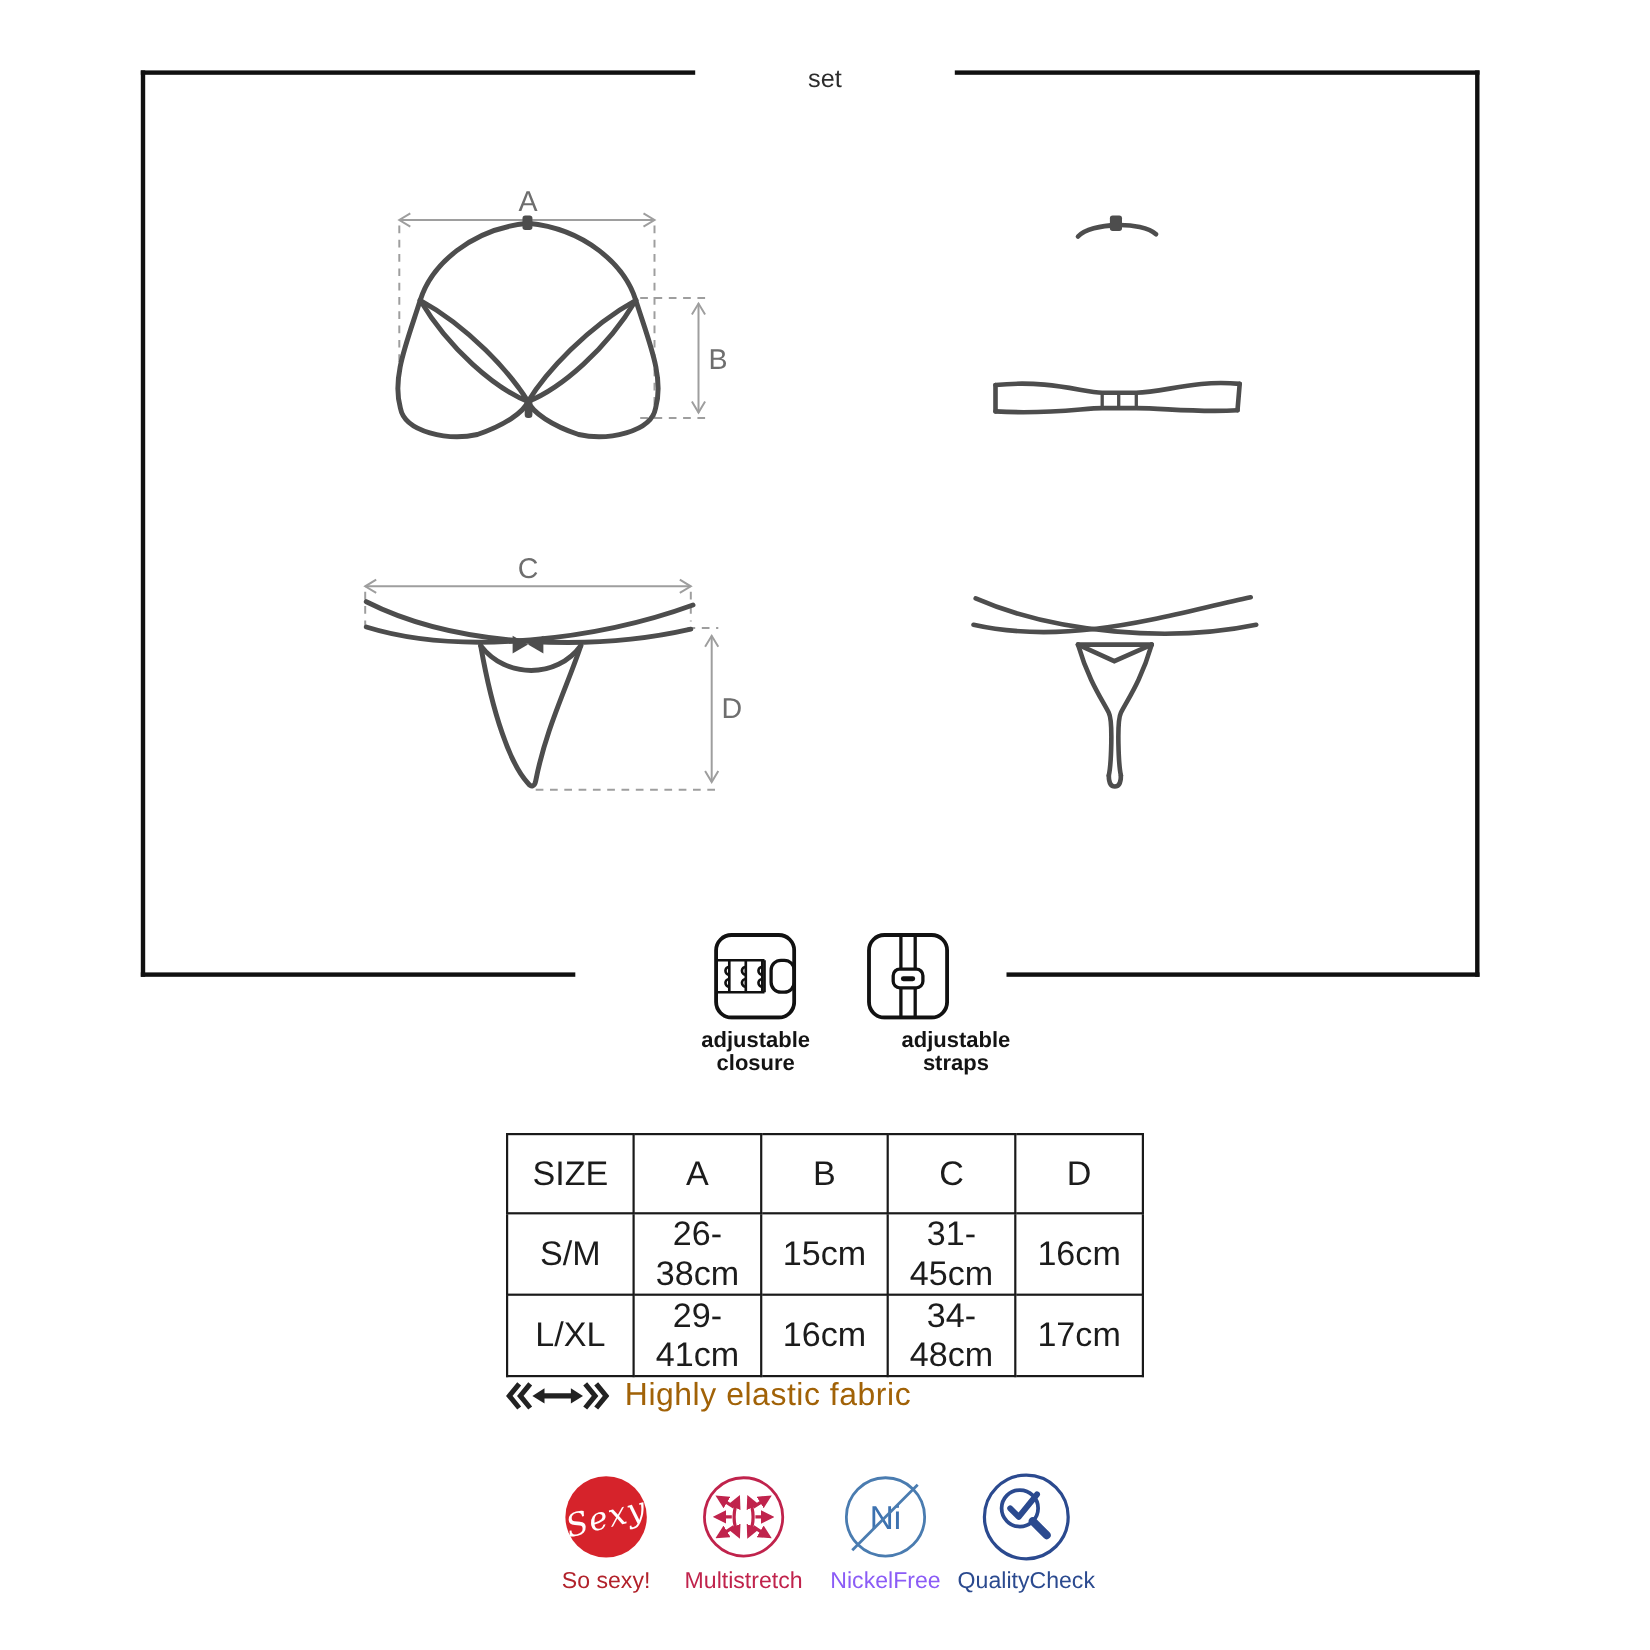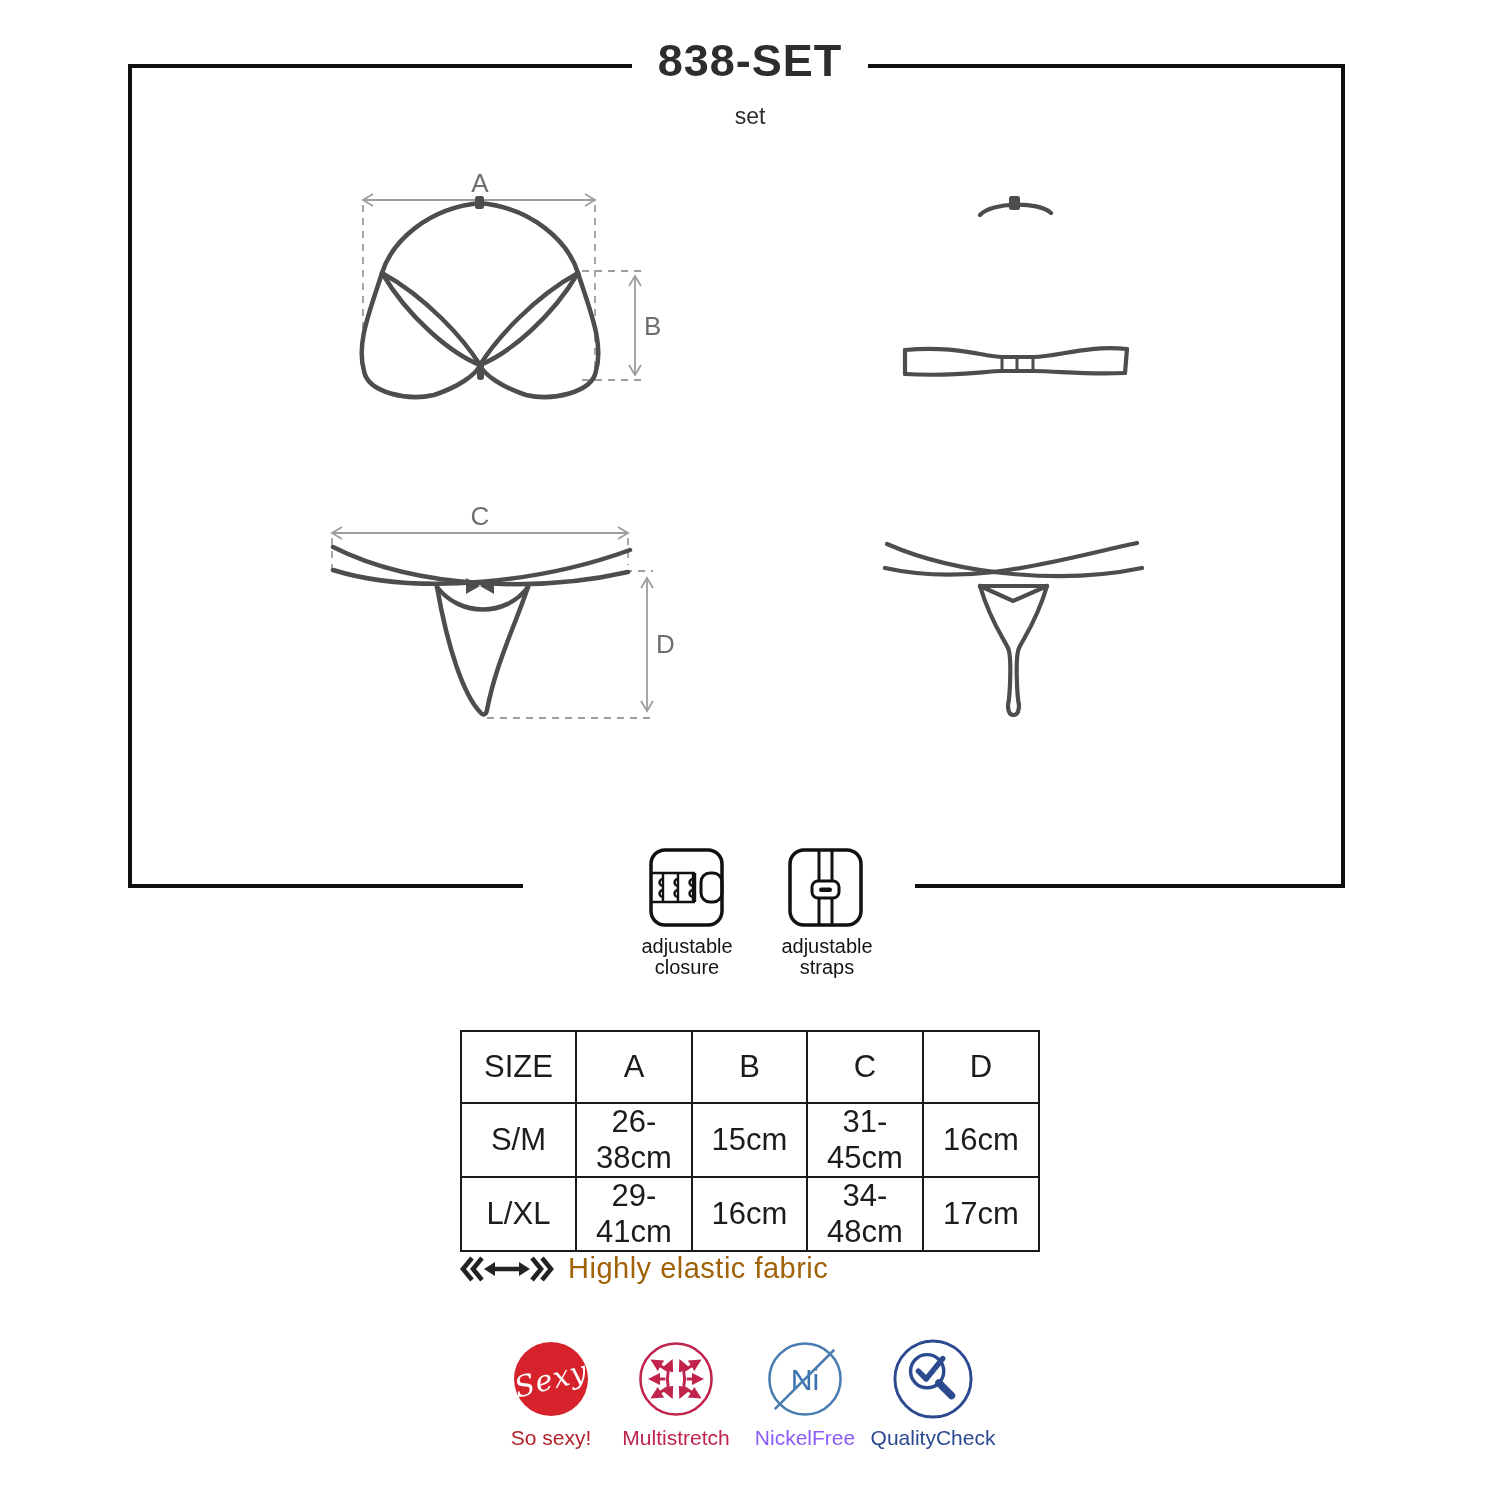--- a/index.html
+++ b/index.html
@@ -3,38 +3,37 @@
 <meta charset="utf-8">
 <style>
   html,body{margin:0;padding:0;background:#fff;}
   #canvas{position:relative;width:1500px;height:1500px;background:#ffffff;overflow:hidden;
           font-family:"Liberation Sans",sans-serif;color:#1b1b1b;}
   .abs{position:absolute;}
   .bseg{position:absolute;background:#101010;}
   .title-wrap{left:0;top:38px;width:1500px;text-align:center;}
   .title{font-size:45px;font-weight:700;letter-spacing:1px;color:#2d2d2d;line-height:1.0;}
   .subtitle{font-size:23px;font-weight:400;color:#2d2d2d;margin-top:20px;}
-  .feat-label{font-size:20px;font-weight:400;color:#141414;text-align:center;line-height:21px;}
+  .feat-label{font-size:20px;font-weight:700;color:#141414;text-align:center;line-height:21px;}
   table.sizes{border-collapse:collapse;table-layout:fixed;background:#fff;}
   table.sizes td{border:2px solid #1a1a1a;text-align:center;vertical-align:middle;
                  font-size:31px;font-weight:400;color:#1c1c1c;padding:0;}
   .elastic-text{font-size:29px;font-weight:400;color:#a16207;letter-spacing:0.5px;}
   .badge-label{font-size:21px;font-weight:400;text-align:center;white-space:nowrap;width:160px;}
   .sexy-circle{width:74px;height:74px;border-radius:50%;display:flex;align-items:center;justify-content:center;}
   .sexy-script{font-family:"DejaVu Serif",serif;font-style:italic;font-size:29px;color:#ffffff;
                transform:rotate(-14deg);letter-spacing:1px;}
   svg text{font-family:"Liberation Sans",sans-serif;}
 </style>
 </head>
 <body>
 
 <div id="canvas">
 
   <div class="abs title-wrap">
-    <div class="title">838-SET</div>
     <div class="subtitle">set</div>
   </div>
 
   <div class="bseg" style="left:128px;top:64px;width:504px;height:4px;"></div>
   <div class="bseg" style="left:868px;top:64px;width:477px;height:4px;"></div>
   <div class="bseg" style="left:128px;top:64px;width:4px;height:824px;"></div>
   <div class="bseg" style="left:1341px;top:64px;width:4px;height:824px;"></div>
   <div class="bseg" style="left:128px;top:884px;width:395px;height:4px;"></div>
   <div class="bseg" style="left:915px;top:884px;width:430px;height:4px;"></div>
 
@@ -138,21 +137,21 @@
   </svg>
   <div class="abs feat-label" style="left:626px;top:936px;width:122px;">adjustable closure</div>
 
   <svg class="abs" style="left:788px;top:848px;" width="75" height="79" viewBox="0 0 75 79">
     <rect x="2" y="2" width="71" height="75" rx="14" stroke="#111" stroke-width="3.5" fill="none"></rect>
     <path d="M31,3 V76" stroke="#111" stroke-width="3" fill="none"></path>
     <path d="M44,3 V76" stroke="#111" stroke-width="3" fill="none"></path>
     <rect x="24" y="33" width="27" height="17" rx="6" fill="#fff" stroke="#111" stroke-width="3"></rect>
     <rect x="31" y="39.5" width="13" height="4.5" rx="2.25" fill="#111"></rect>
   </svg>
-  <div class="abs feat-label" style="left:766px;top:936px;width:122px;">adjustable straps</div>
+  <div class="abs feat-label" style="left:808px;top:936px;width:122px;">adjustable straps</div>
 
   <table class="abs sizes" style="left:460px;top:1030px;width:578px;">
     <colgroup>
         <col style="width:115px">
         <col style="width:116px">
         <col style="width:115px">
         <col style="width:116px">
         <col style="width:116px">
       </colgroup>
     <tbody>

